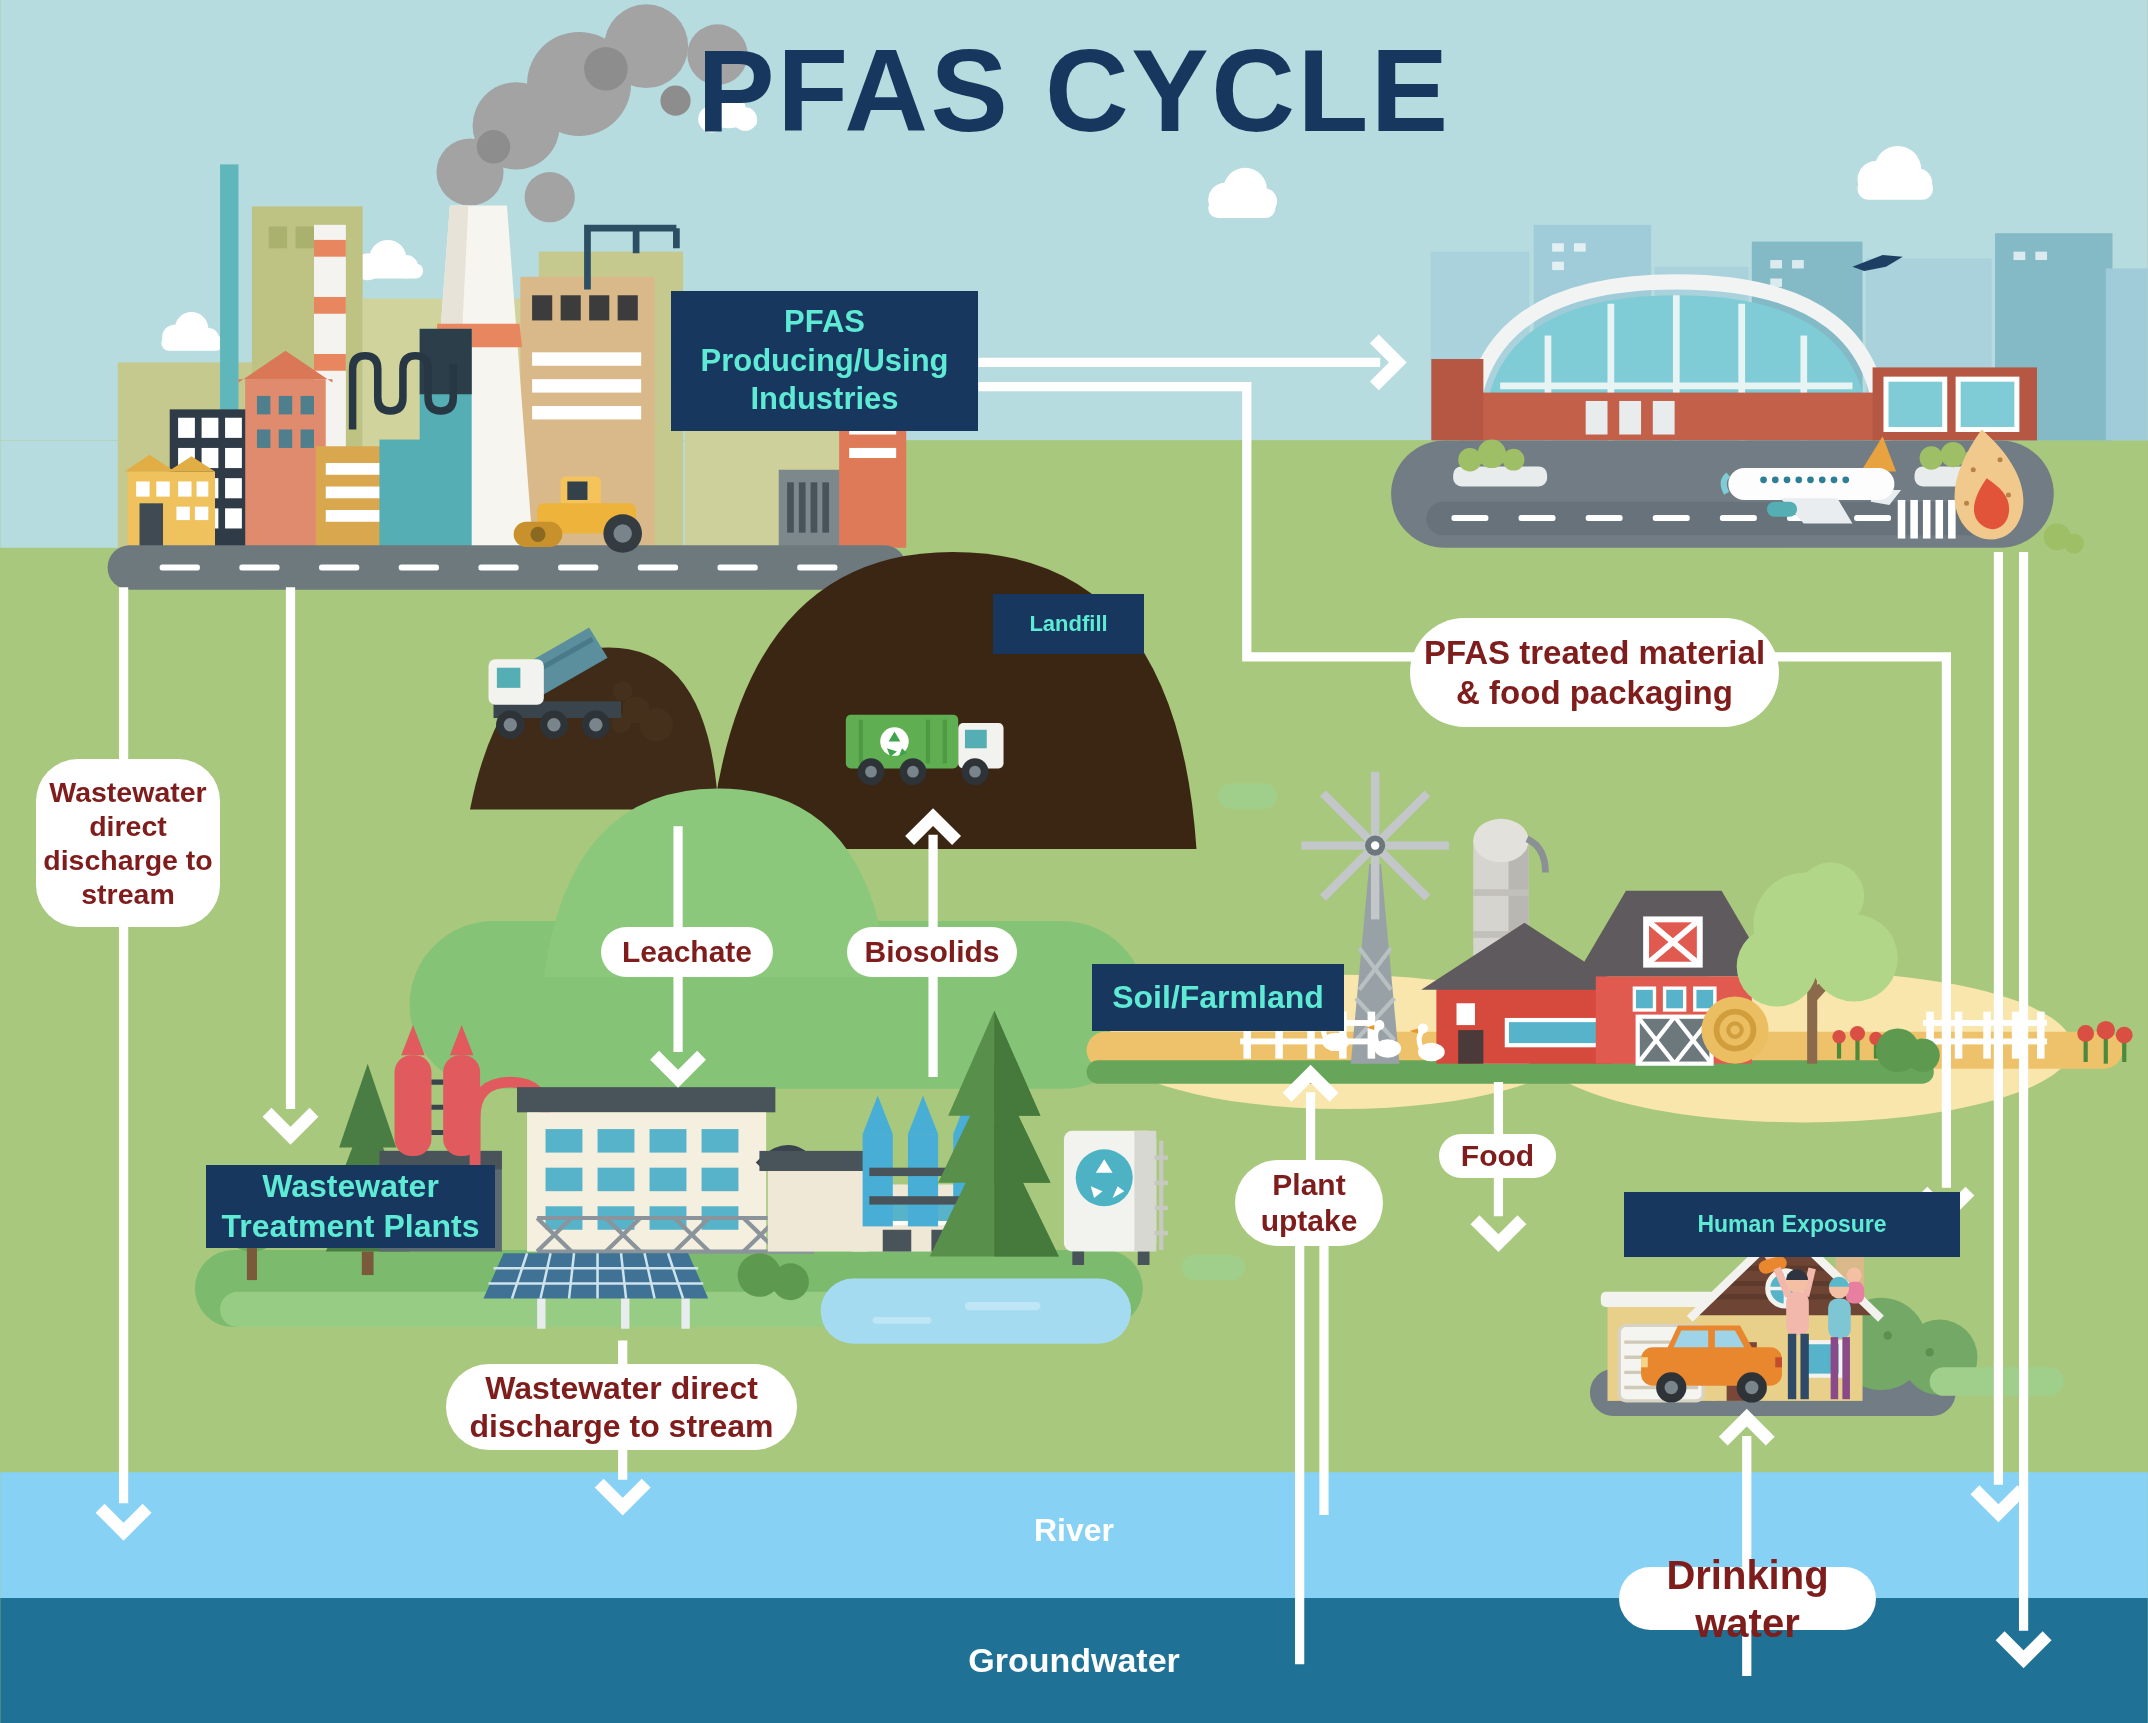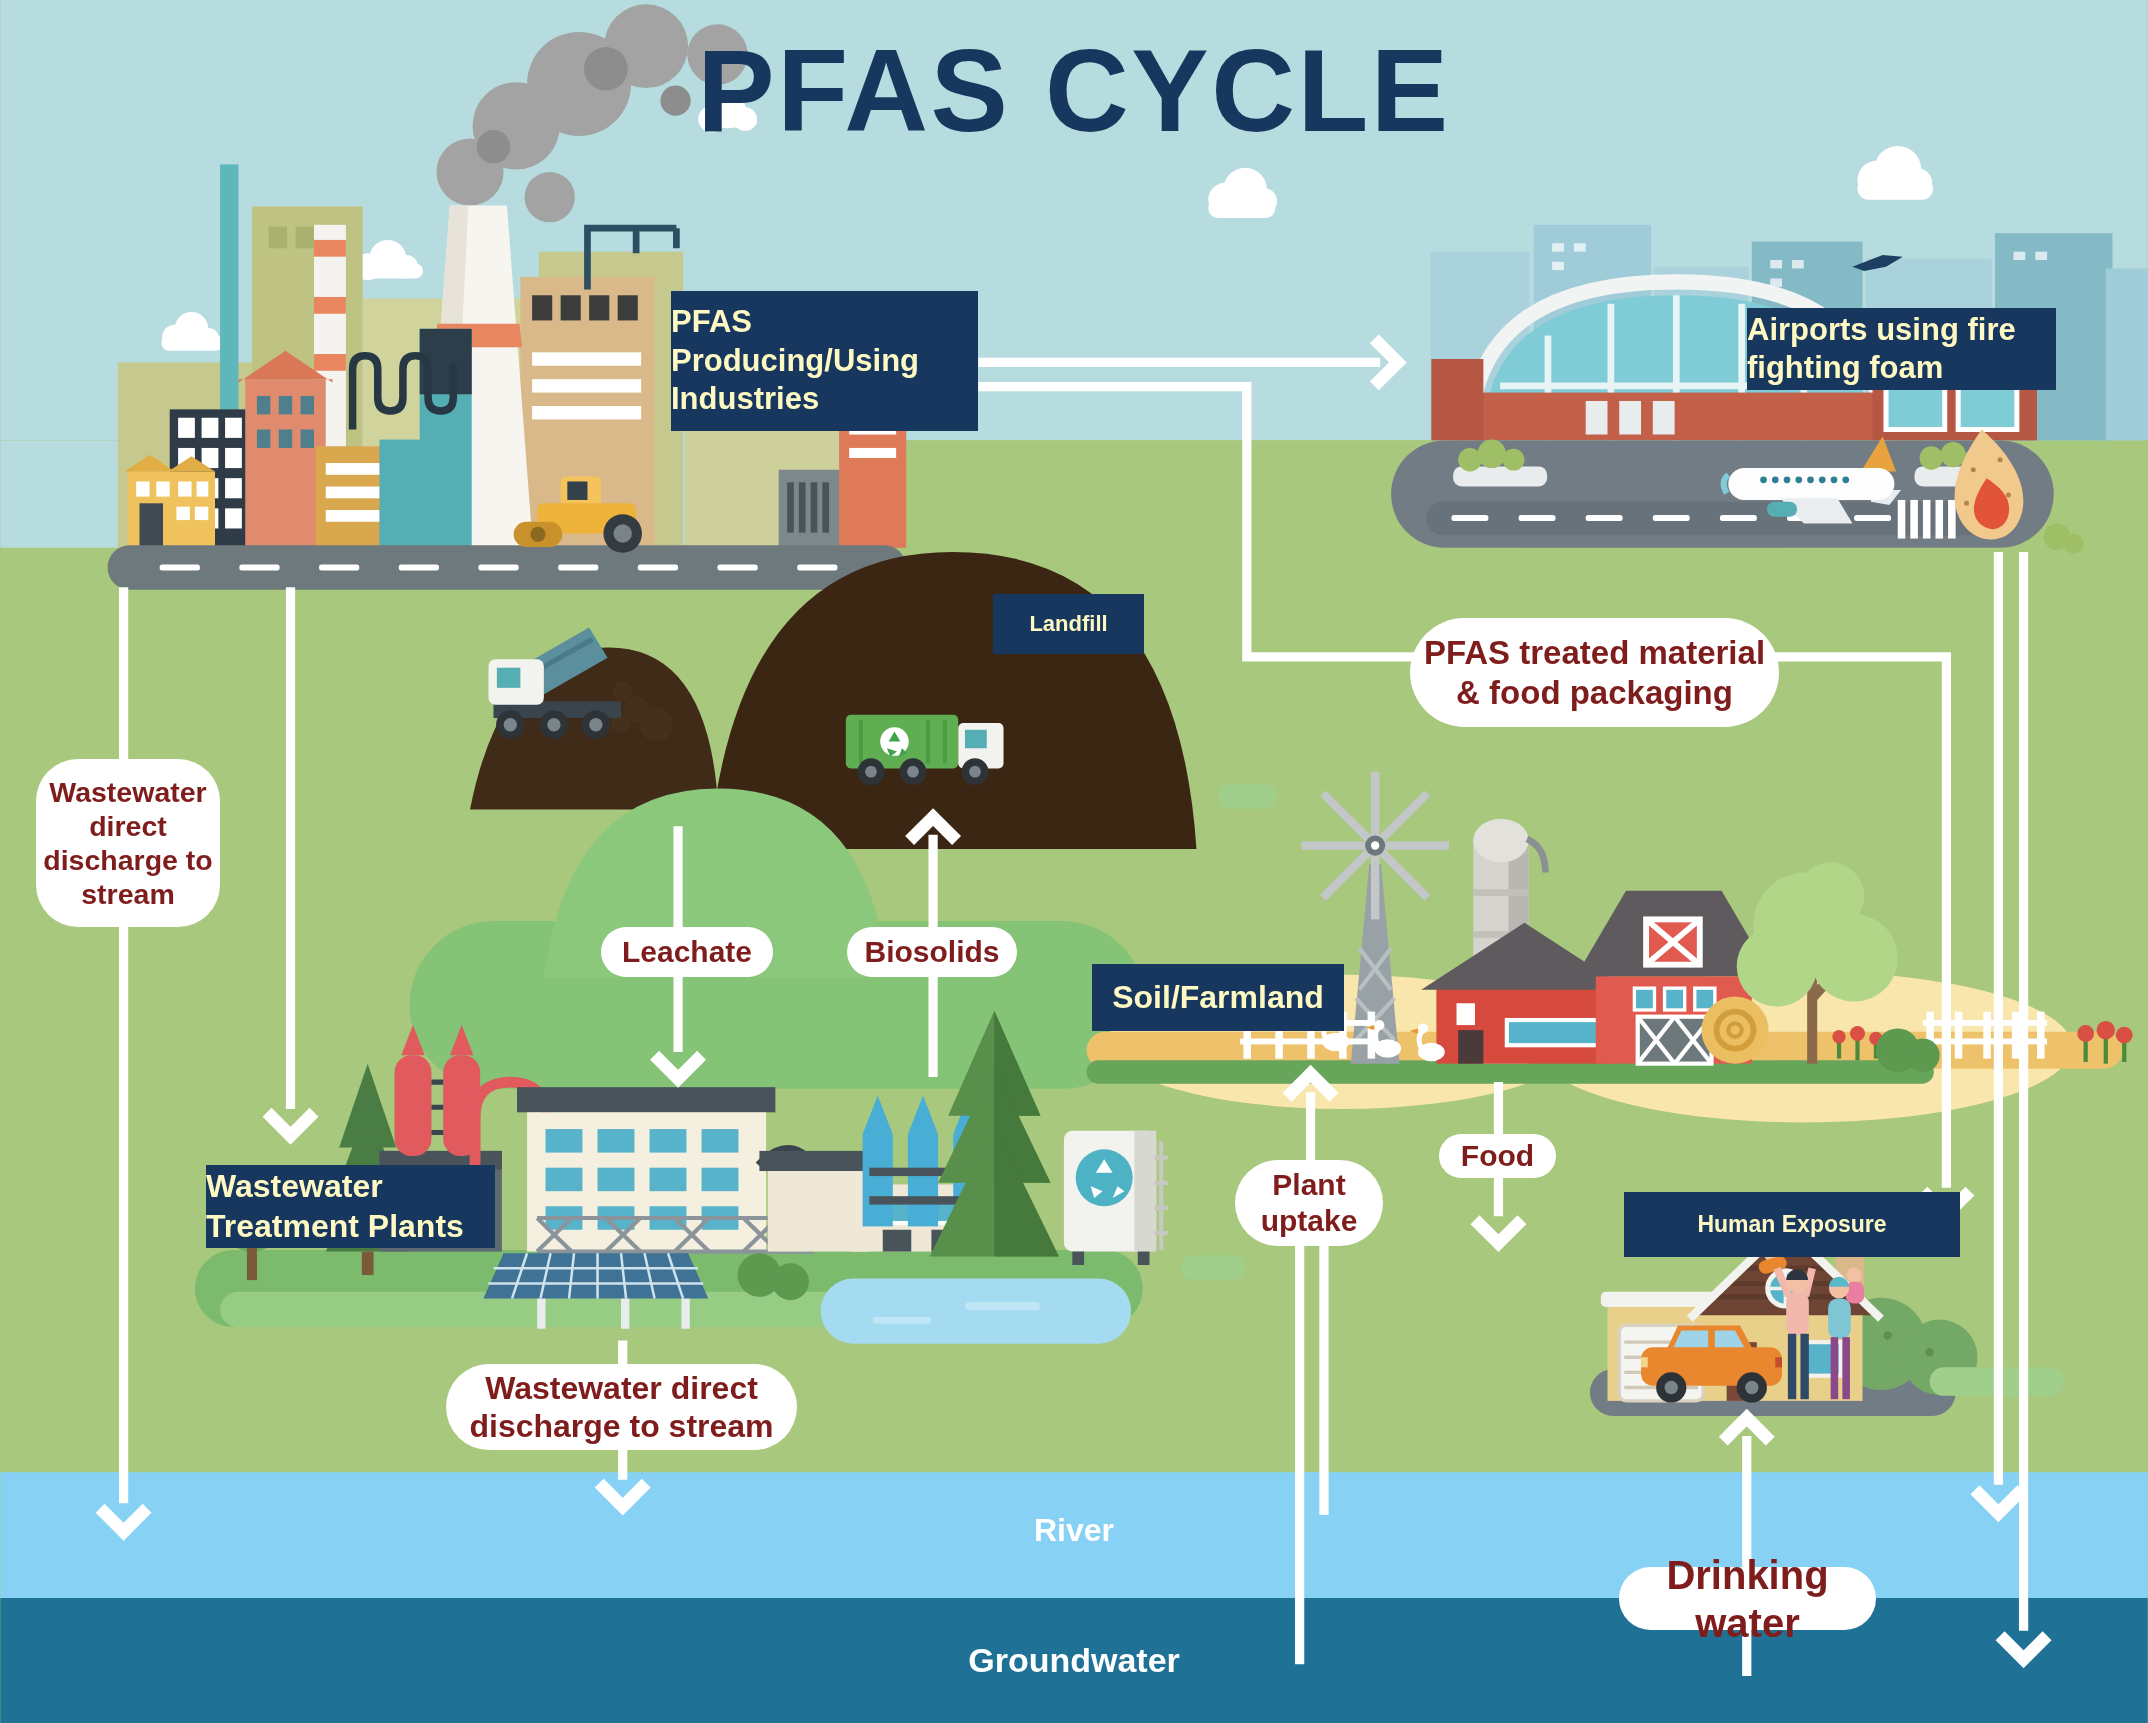--- a/index.html
+++ b/index.html
@@ -6,22 +6,22 @@
   .canvas{
     position:relative;width:2148px;height:1723px;overflow:hidden;
     font-family:"Liberation Sans", sans-serif;
   }
   .scene-svg{position:absolute;left:0;top:0;}
   .title{
     position:absolute;left:537px;top:23.5px;width:1074px;text-align:center;
     font-size:116px;font-weight:800;letter-spacing:2.5px;color:#17375e;
   }
   .node{
-    position:absolute;background:#17375e;color:#fef9c3;font-weight:700;
-    display:flex;align-items:center;justify-content:center;
+    position:absolute;background:#17375e;color:#5eead4;font-weight:700;
+    display:flex;align-items:center;justify-content:center;text-align:center;
     line-height:1.24;
   }
   .pill{
     position:absolute;background:#ffffff;color:#7f1d1d;font-weight:700;
     display:flex;align-items:center;justify-content:center;text-align:center;
     line-height:1.2;
   }
   .zone-label{position:absolute;color:#ffffff;font-weight:700;text-align:center;}
 
   #lbl-industries{left:671px;top:291px;width:307px;height:140px;font-size:31px;}
@@ -707,21 +707,20 @@
       <polyline points="1534,1308 1562,1280 1590,1308"></polyline>
       <polyline points="1758,1454 1786,1482 1814,1454"></polyline>
       <polyline points="2054,1718 2082,1690 2110,1718"></polyline>
     </g>
   </g>
 </svg>
 
 <div class="title">PFAS CYCLE</div>
 
 <div class="node" id="lbl-industries">PFAS Producing/Using Industries</div>
-<div class="node" id="lbl-airports">Airports using fire fighting foam</div>
 <div class="node" id="lbl-landfill">Landfill</div>
 <div class="node" id="lbl-soil">Soil/Farmland</div>
 <div class="node" id="lbl-wwtp">Wastewater Treatment Plants</div>
 <div class="node" id="lbl-human">Human Exposure</div>
 
 <div class="pill" id="pill-ww-left">Wastewater direct discharge to stream</div>
 <div class="pill" id="pill-pfas-treated">PFAS treated material &amp; food packaging</div>
 <div class="pill" id="pill-leachate">Leachate</div>
 <div class="pill" id="pill-biosolids">Biosolids</div>
 <div class="pill" id="pill-plant-uptake">Plant uptake</div>

